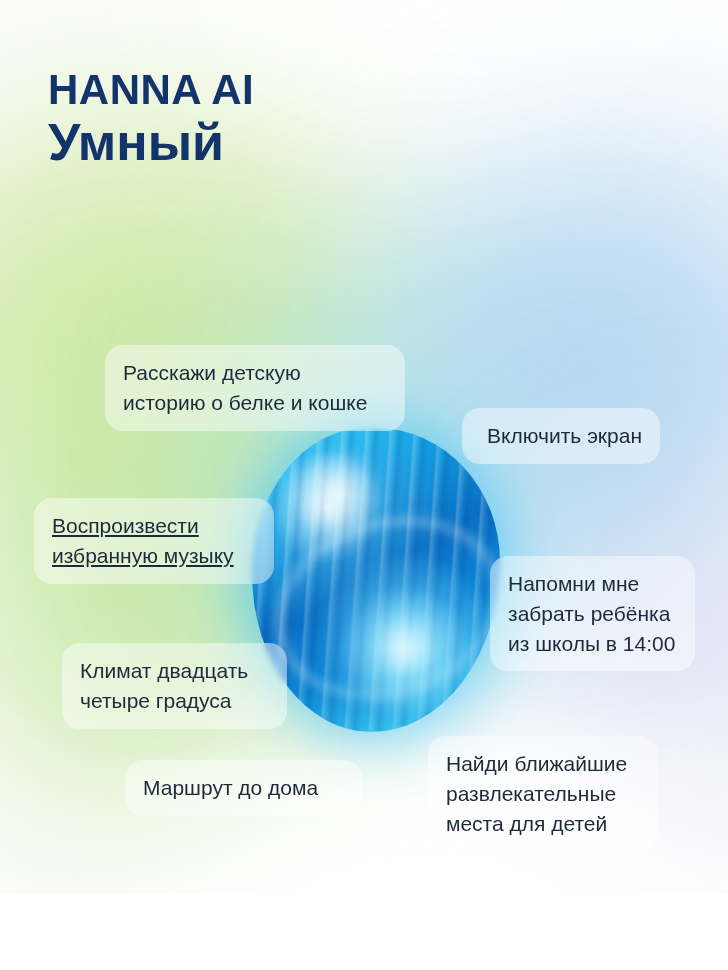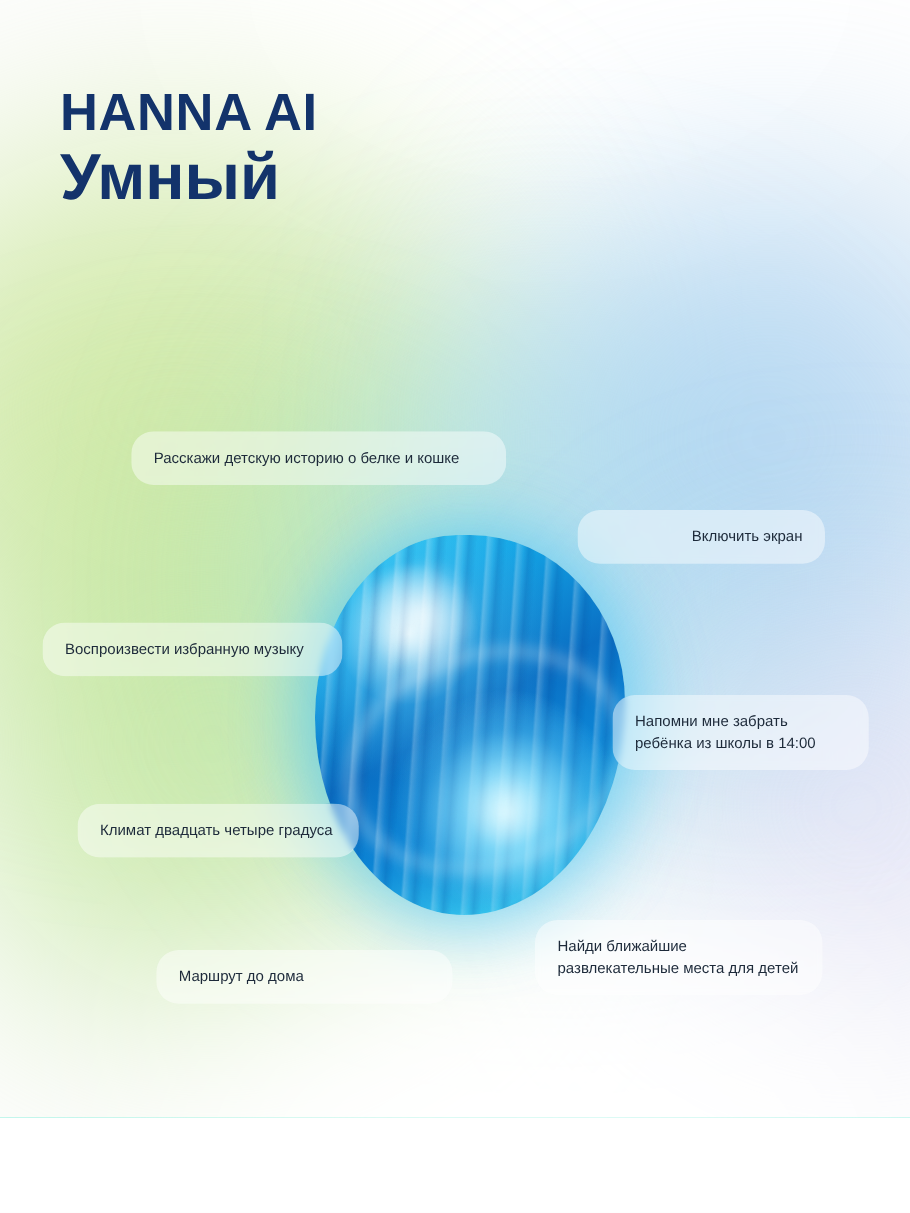--- a/index.html
+++ b/index.html
@@ -11,21 +11,21 @@
     height: 970px;
     font-family: "Liberation Sans", sans-serif;
     overflow: hidden;
   }
 
   #poster {
     position: relative;
     width: 728px;
     height: 894px;
     overflow: hidden;
-    background: #5eead4;
+    background: #c4b5fd;
   }
 
   
   .bg-base {
     position: absolute;
     inset: 0;
     background: #fdfdfd;
   }
   .bg-blob {
     position: absolute;
@@ -192,29 +192,29 @@
     filter: blur(4px);
   }
 
   
   .bubble {
     position: absolute;
     z-index: 30;
     border-radius: 18px;
     background: rgba(255, 255, 255, 0.46);
     color: #1d2a3a;
-    font-size: 12px;
+    font-size: 21px;
     line-height: 1.42;
     padding: 13px 18px;
     box-sizing: border-box;
     backdrop-filter: blur(3px);
   }
   .b-story  { left: 105px; top: 345px;  width: 300px; }
   .b-screen { left: 462px; top: 408px;  width: 198px; text-align: right; }
-  .b-music  { left: 34px;  top: 498px;  width: 240px; }
+  .b-music  { left: 34px;  top: 498px;  width: 240px; text-decoration: underline; }
   .b-remind { left: 490px; top: 556px;  width: 205px; }
   .b-climate{ left: 62px;  top: 643px;  width: 225px; }
   .b-route  { left: 125px; top: 760px;  width: 237px; }
   .b-places { left: 428px; top: 736px;  width: 230px; }
 </style>
 </head>
 <body>
 
 <div id="poster">
 

